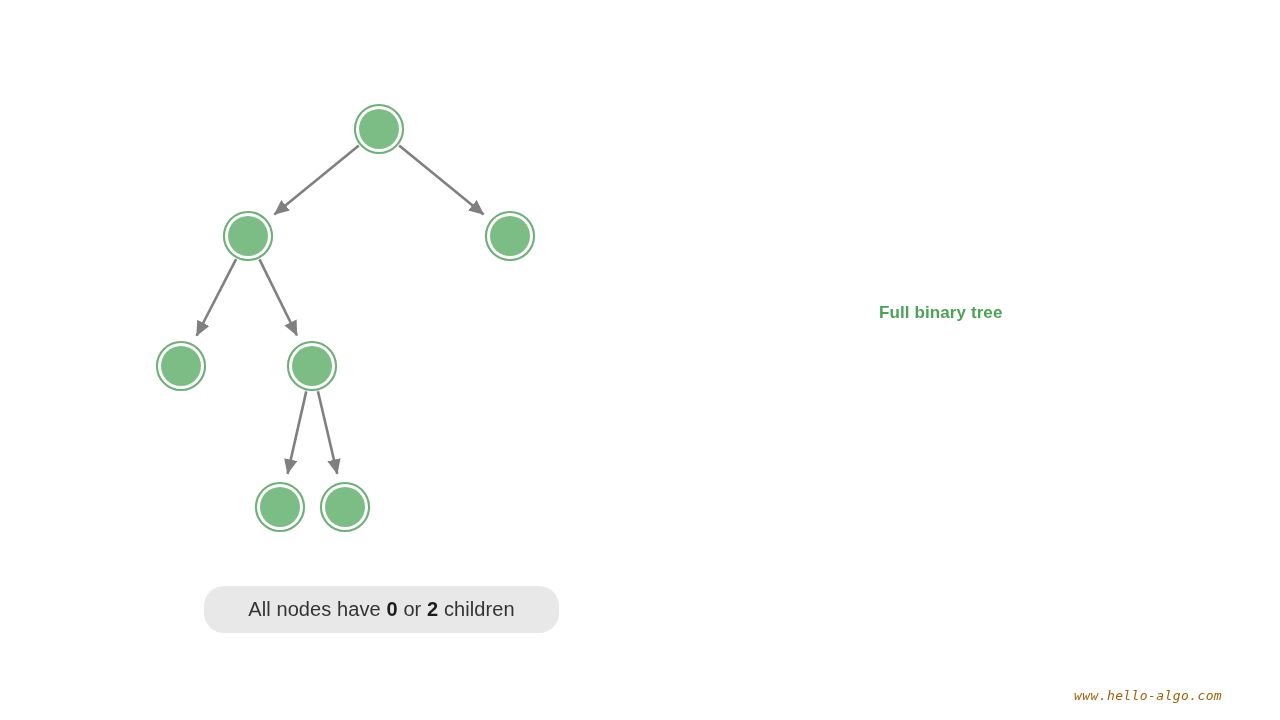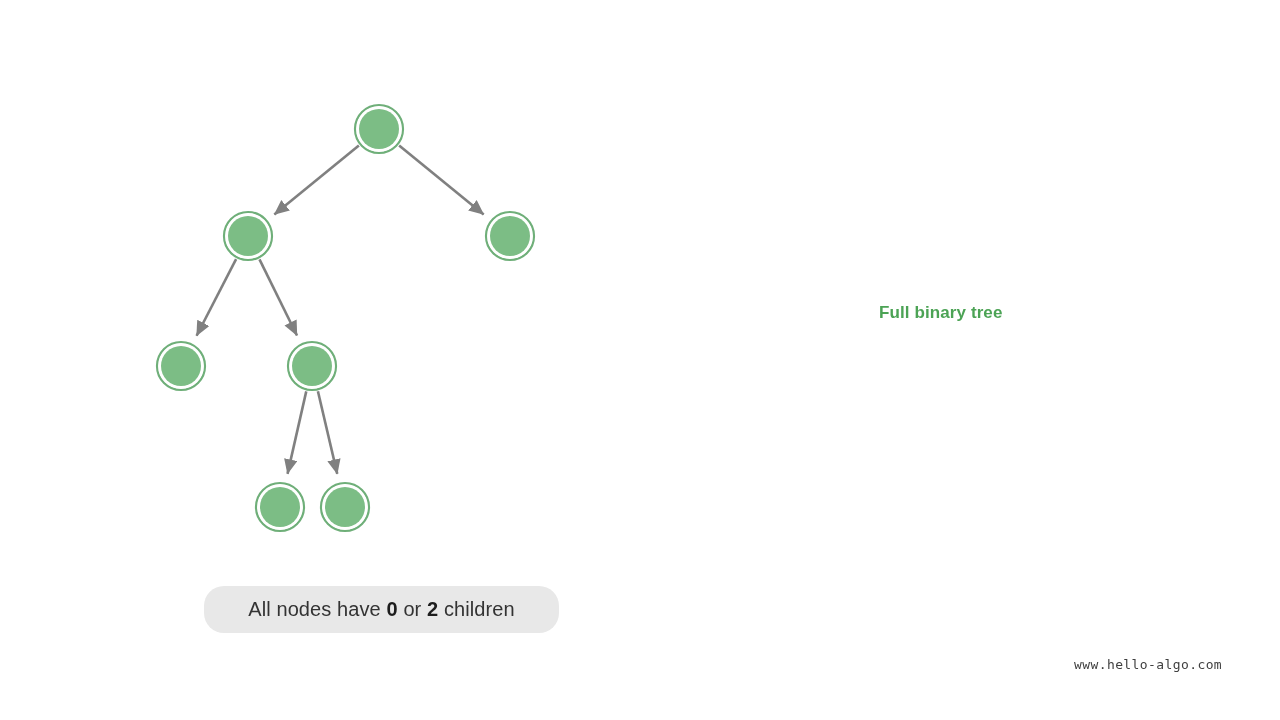--- a/index.html
+++ b/index.html
@@ -57,26 +57,27 @@
     white-space: nowrap;
     letter-spacing: 0.1px;
   }
   .caption-text b {
     font-weight: bold;
     color: #1d1d1d;
   }
   .watermark {
     position: absolute;
     left: 1074px;
-    top: 657px;
+    top: 688px;
     font-family: "DejaVu Sans Mono", "Liberation Mono", monospace;
     font-size: 13px;
-    color: #404040;
+    color: #a16207;
     letter-spacing: 0.4px;
     white-space: nowrap;
+    font-style: italic;
   }
 </style>
 </head>
 <body>
 
 <div id="canvas">
 
   <svg class="diagram-svg" id="tree-svg" viewBox="0 0 1280 720">
     <defs>
       <marker id="arrowhead" markerWidth="7" markerHeight="7" refX="5.6" refY="2.6" orient="auto" markerUnits="strokeWidth">

